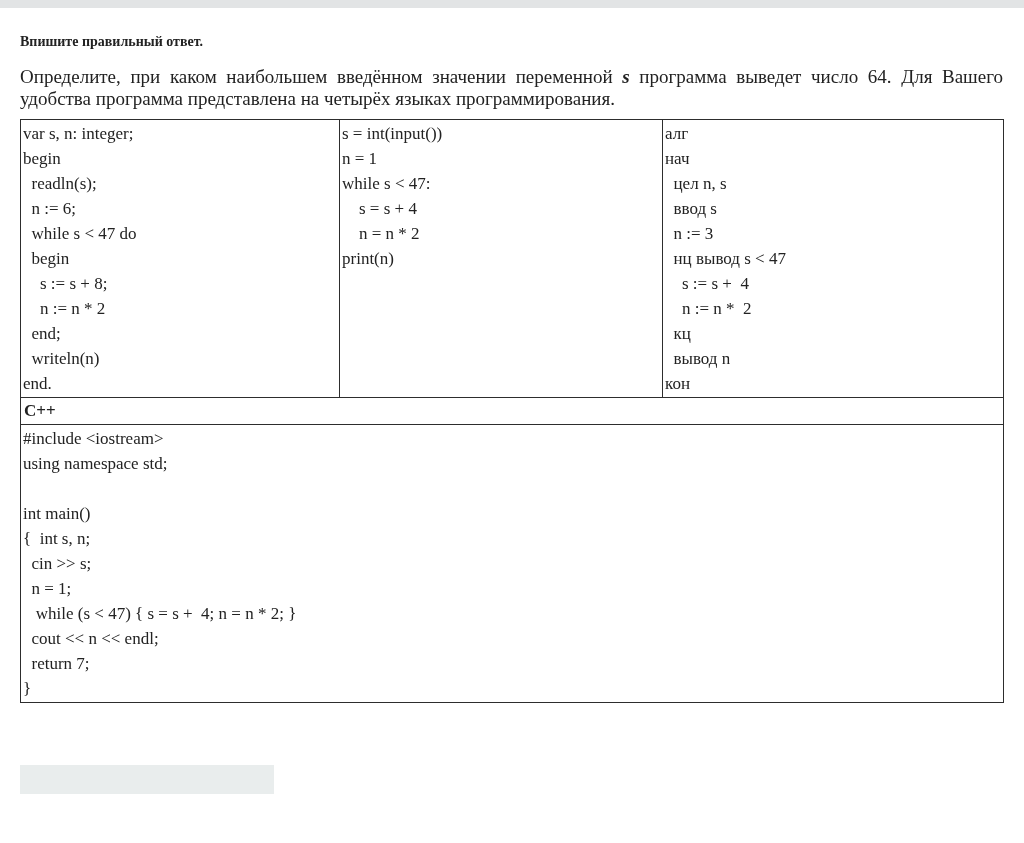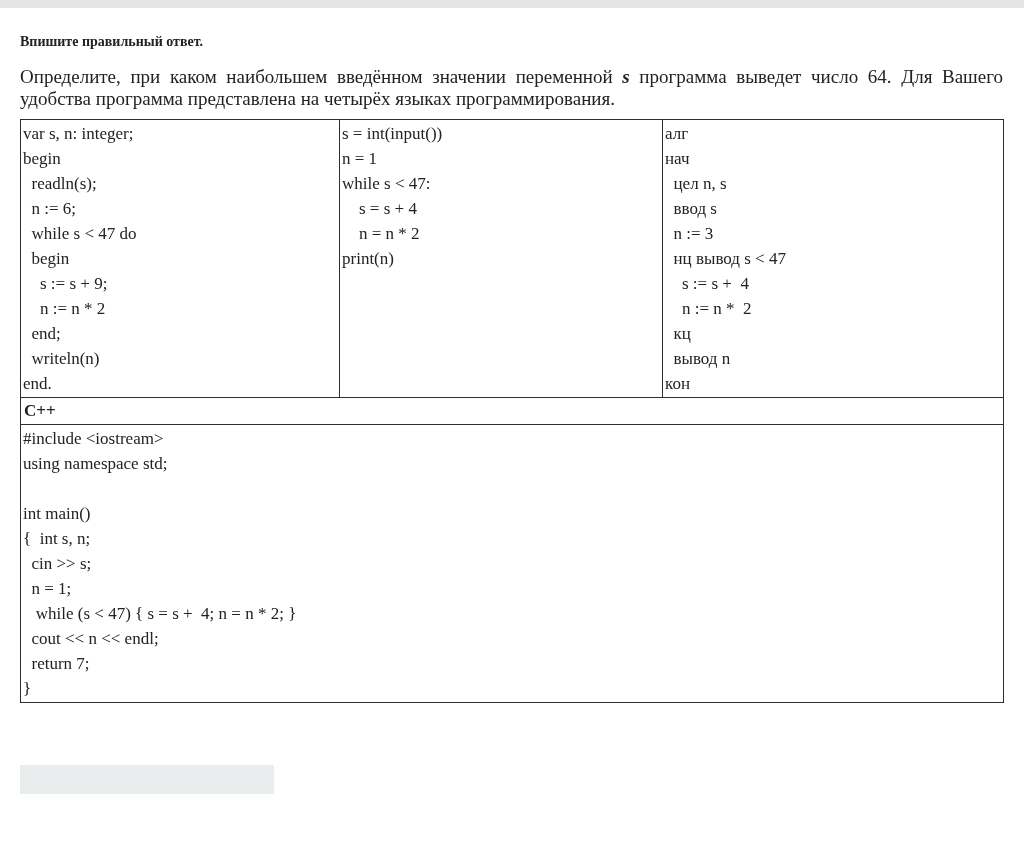--- a/index.html
+++ b/index.html
@@ -101,21 +101,21 @@
     <tbody>
       <tr>
         <td class="code-cell">
           <div class="code-block">
               <div class="code-line">var s, n: integer;</div>
               <div class="code-line">begin</div>
               <div class="code-line">  readln(s);</div>
               <div class="code-line">  n := 6;</div>
               <div class="code-line">  while s &lt; 47 do</div>
               <div class="code-line">  begin</div>
-              <div class="code-line">    s := s + 9;</div>
+              <div class="code-line">    s := s + 8;</div>
               <div class="code-line">    n := n * 2</div>
               <div class="code-line">  end;</div>
               <div class="code-line">  writeln(n)</div>
               <div class="code-line">end.</div>
             </div>
         </td>
         <td class="code-cell">
           <div class="code-block">
               <div class="code-line">s = int(input())</div>
               <div class="code-line">n = 1</div>

